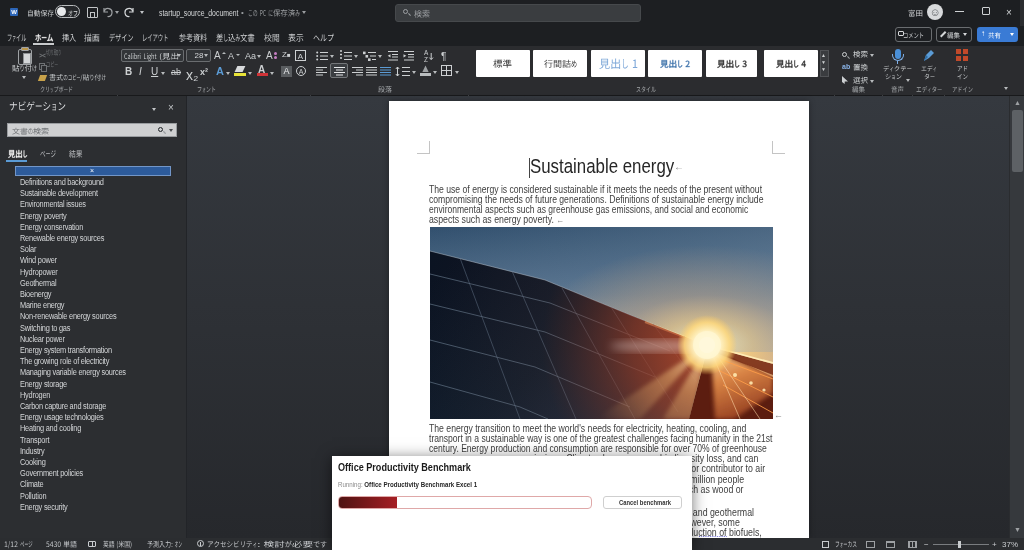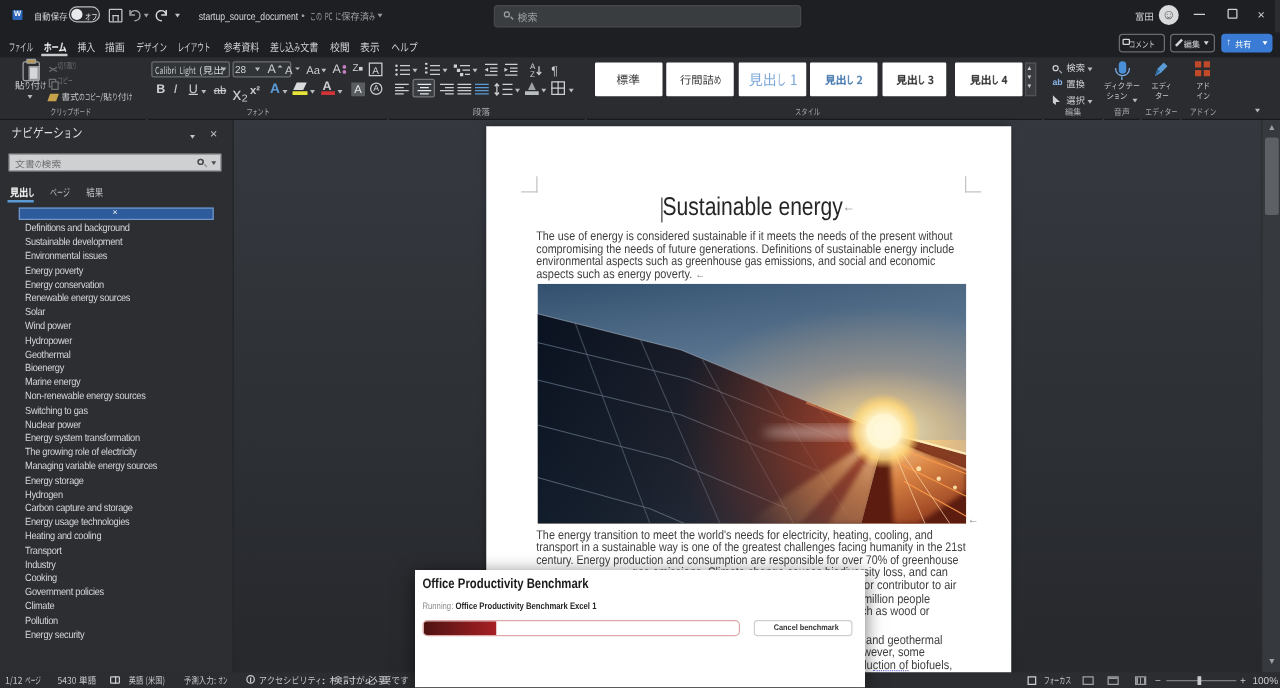--- a/index.html
+++ b/index.html
@@ -91,21 +91,21 @@
     <div class="abs" style="left:0;top:2.5px;width:7px;height:1px;background:#6e7174;transform:rotate(-28deg);"></div>
   </div>
   <div class="abs" style="left:39px;top:17px;width:6px;height:7px;border:1px solid #6e7174;"></div>
   <div class="abs" style="left:41px;top:19px;width:6px;height:7px;border:1px solid #6e7174;background:#2b2c2f;"></div>
   <div class="abs" style="left:39px;top:29px;width:7px;height:6px;background:#c8a24a;transform:skewX(-20deg);"></div>
   <div class="launcher" style="left:107px;"></div>
   <div class="gsep" style="left:117px;"></div>
 
   <div class="abs" style="left:121px;top:3px;width:63px;height:13px;background:#323538;border:1px solid #6a6d70;border-radius:2px;"></div>
   <div class="chev" style="left:177px;top:8px;"></div>
-  <div class="abs" style="left:186px;top:3px;width:47px;height:13px;background:#323538;border:1px solid #6a6d70;border-radius:2px;color:#d2d5d7;font-size:8px;line-height:12px;padding-left:1px;">28</div>
+  <div class="abs" style="left:186px;top:3px;width:25px;height:13px;background:#323538;border:1px solid #6a6d70;border-radius:2px;color:#d2d5d7;font-size:8px;line-height:12px;padding-left:1px;text-align:center;">28</div>
   <div class="chev" style="left:204px;top:8px;"></div>
   <div class="abs ico" style="left:214px;top:4px;font-size:10px;">A</div>
   <div class="chev" style="left:222px;top:6px;transform:rotate(180deg);border-top-width:2.5px;"></div>
   <div class="abs ico" style="left:228px;top:5px;font-size:9px;">A</div>
   <div class="chev" style="left:236px;top:8px;border-top-width:2.5px;"></div>
   <div class="gsep" style="left:241px;top:50px;height:12px;"></div>
   <div class="abs ico" style="left:245px;top:5px;font-size:9px;">Aa</div>
   <div class="chev" style="left:257px;top:9px;"></div>
   <div class="abs ico" style="left:266px;top:4px;font-size:10px;">A</div>
   <div class="abs" style="left:274px;top:6px;width:3px;height:3px;background:#c77fc4;border-radius:50%;"></div>
@@ -420,21 +420,21 @@
 
   <div class="abs" style="left:822px;top:3px;width:7px;height:7px;border:1px solid #c9cccf;"></div>
 
   <div class="abs" style="left:866px;top:3px;width:9px;height:7px;border:1px solid #9ea1a4;"></div>
   <div class="abs" style="left:886px;top:3px;width:9px;height:7px;border:1px solid #9ea1a4;background:linear-gradient(#9ea1a4 0 1px,transparent 1px);"></div>
   <div class="abs" style="left:908px;top:3px;width:9px;height:7px;border:1px solid #9ea1a4;background:repeating-linear-gradient(90deg,#9ea1a4 0 1px,transparent 1px 3px);"></div>
   <div class="abs nw" style="left:924px;top:2px;">−</div>
   <div class="abs" style="left:933px;top:6px;width:56px;height:1px;background:#7a7d80;"></div>
   <div class="abs" style="left:958px;top:3px;width:3px;height:7px;background:#c9cccf;"></div>
   <div class="abs nw" style="left:992px;top:2px;">+</div>
-  <div class="abs nw" style="left:1002px;top:2px;">100%</div>
+  <div class="abs nw" style="left:1002px;top:2px;">37%</div>
 </div>
 <div id="jplayer" style="position:absolute;left:0;top:0;width:1024px;height:550px;z-index:40;pointer-events:none;">
 <svg class="abs" style="left:27px;top:9px;" width="28" height="10" viewBox="0 0 28 10">
       <path fill="#cfd2d4" d="M1.4 3.4H5.3V3.9H1.4ZM1.4 5.0H5.3V5.6H1.4ZM1.4 6.6H5.3V7.2H1.4ZM1.1 1.7H5.8V7.6H5.2V2.3H1.6V7.6H1.1ZM3.1 0.7 3.7 0.8Q3.6 1.1 3.4 1.4Q3.3 1.8 3.2 2.0L2.7 1.9Q2.8 1.8 2.9 1.5Q2.9 1.3 3.0 1.1Q3.0 0.9 3.1 0.7Z M7.2 5.6H10.3V6.0H7.2ZM7.0 2.0H10.4V2.4H7.0ZM8.5 1.3H9.0V6.8H8.5ZM7.0 6.8Q7.4 6.8 8.0 6.7Q8.5 6.7 9.1 6.6Q9.7 6.5 10.3 6.5L10.3 6.9Q9.8 7.0 9.2 7.1Q8.6 7.2 8.1 7.2Q7.5 7.3 7.1 7.3ZM7.7 4.2V4.7H9.8V4.2ZM7.7 3.3V3.8H9.8V3.3ZM7.2 2.9H10.3V5.1H7.2ZM10.0 0.8 10.3 1.2Q9.9 1.3 9.4 1.4Q8.8 1.5 8.3 1.5Q7.7 1.6 7.2 1.6Q7.2 1.5 7.2 1.4Q7.1 1.2 7.1 1.1Q7.5 1.1 7.9 1.1Q8.3 1.0 8.7 1.0Q9.1 0.9 9.4 0.9Q9.8 0.8 10.0 0.8ZM10.4 2.4H12.8V3.0H10.4ZM12.6 2.4H13.1Q13.1 2.4 13.1 2.5Q13.1 2.6 13.1 2.6Q13.1 2.7 13.1 2.7Q13.1 3.9 13.0 4.7Q13.0 5.5 13.0 6.1Q12.9 6.6 12.9 6.9Q12.8 7.1 12.7 7.3Q12.6 7.4 12.5 7.5Q12.4 7.5 12.3 7.6Q12.1 7.6 11.9 7.6Q11.7 7.6 11.4 7.6Q11.4 7.4 11.4 7.3Q11.3 7.1 11.3 7.0Q11.5 7.0 11.7 7.0Q11.9 7.0 12.0 7.0Q12.1 7.0 12.2 7.0Q12.2 7.0 12.3 6.9Q12.3 6.8 12.4 6.6Q12.4 6.3 12.5 5.8Q12.5 5.3 12.5 4.5Q12.6 3.7 12.6 2.6ZM11.2 0.8H11.7Q11.7 1.7 11.7 2.5Q11.6 3.4 11.6 4.1Q11.5 4.9 11.3 5.5Q11.1 6.2 10.8 6.7Q10.5 7.2 10.0 7.6Q10.0 7.6 9.9 7.5Q9.9 7.4 9.8 7.3Q9.7 7.3 9.7 7.2Q10.1 6.8 10.4 6.4Q10.7 5.9 10.8 5.3Q11.0 4.6 11.1 3.9Q11.1 3.2 11.1 2.4Q11.2 1.6 11.2 0.8Z M17.5 3.3H18.1V7.6H17.5ZM15.6 4.4H19.9V4.9H15.6ZM18.2 4.6Q18.4 5.0 18.7 5.5Q19.0 5.9 19.4 6.2Q19.8 6.6 20.1 6.8Q20.1 6.9 20.0 7.0Q19.9 7.0 19.9 7.1Q19.8 7.2 19.8 7.3Q19.4 7.0 19.0 6.6Q18.7 6.2 18.3 5.7Q18.0 5.3 17.8 4.8ZM17.4 4.5 17.8 4.7Q17.6 5.2 17.3 5.7Q16.9 6.2 16.5 6.6Q16.1 7.0 15.7 7.3Q15.7 7.2 15.6 7.1Q15.6 7.0 15.5 7.0Q15.4 6.9 15.4 6.8Q15.8 6.6 16.2 6.2Q16.5 5.9 16.9 5.4Q17.2 5.0 17.4 4.5ZM16.6 1.6V2.9H19.0V1.6ZM16.1 1.0H19.6V3.5H16.1ZM15.4 0.7 15.9 0.9Q15.6 1.5 15.3 2.1Q15.0 2.8 14.7 3.3Q14.3 3.8 14.0 4.3Q13.9 4.2 13.9 4.1Q13.8 4.0 13.8 3.9Q13.7 3.7 13.7 3.7Q14.0 3.3 14.3 2.8Q14.6 2.4 14.9 1.8Q15.2 1.3 15.4 0.7ZM14.7 2.7 15.2 2.1 15.2 2.1V7.6H14.7Z M22.5 5.0H26.7V5.6H22.5ZM23.1 3.1H25.9V3.6H23.1ZM24.4 4.3H24.9V6.9Q24.9 7.2 24.9 7.3Q24.8 7.4 24.6 7.5Q24.5 7.6 24.2 7.6Q23.9 7.6 23.5 7.6Q23.4 7.5 23.4 7.3Q23.3 7.2 23.3 7.0Q23.5 7.0 23.7 7.0Q23.9 7.1 24.0 7.1Q24.2 7.0 24.3 7.0Q24.3 7.0 24.4 7.0Q24.4 7.0 24.4 6.9ZM25.7 3.1H25.8L26.0 3.0L26.3 3.3Q26.1 3.6 25.8 3.8Q25.6 4.1 25.3 4.3Q25.0 4.6 24.8 4.7Q24.7 4.7 24.6 4.6Q24.6 4.4 24.5 4.4Q24.7 4.2 25.0 4.0Q25.2 3.8 25.4 3.6Q25.6 3.4 25.7 3.2ZM20.7 1.7H26.6V2.2H20.7ZM22.8 0.7 23.4 0.8Q23.2 1.7 22.8 2.6Q22.4 3.4 21.9 4.1Q21.4 4.9 20.7 5.4Q20.7 5.3 20.7 5.2Q20.6 5.1 20.6 5.0Q20.5 4.9 20.5 4.9Q20.9 4.5 21.3 4.0Q21.7 3.5 22.0 3.0Q22.3 2.4 22.5 1.9Q22.7 1.3 22.8 0.7ZM21.5 3.8H22.0V7.6H21.5Z"></path>
     </svg>
 <svg class="abs" style="left:68px;top:8.5px;" width="11" height="10" viewBox="0 0 11 10">
       <path fill="#e8eaec" d="M3.3 1.5Q3.3 1.7 3.3 1.8Q3.3 2.0 3.3 2.1Q3.3 2.3 3.3 2.6Q3.3 2.9 3.3 3.3Q3.3 3.7 3.3 4.2Q3.3 4.6 3.3 5.1Q3.3 5.5 3.3 5.9Q3.3 6.3 3.3 6.6Q3.3 6.9 3.2 7.1Q3.1 7.2 2.9 7.2Q2.7 7.2 2.5 7.2Q2.2 7.2 2.1 7.2L2.0 6.6Q2.2 6.6 2.4 6.6Q2.6 6.6 2.7 6.6Q2.8 6.6 2.9 6.6Q2.9 6.5 2.9 6.4Q2.9 6.1 2.9 5.8Q2.9 5.4 2.9 5.0Q2.9 4.6 2.9 4.2Q2.9 3.7 2.9 3.3Q2.9 3.0 2.9 2.6Q2.9 2.3 2.9 2.1Q2.9 1.9 2.9 1.8Q2.8 1.6 2.8 1.5ZM0.6 2.7Q0.7 2.7 0.8 2.8Q1.0 2.8 1.1 2.8Q1.1 2.8 1.3 2.8Q1.5 2.8 1.7 2.8Q2.0 2.8 2.3 2.8Q2.6 2.8 2.9 2.8Q3.2 2.8 3.4 2.8Q3.7 2.8 3.8 2.8Q4.0 2.8 4.1 2.8Q4.2 2.8 4.3 2.8Q4.4 2.7 4.5 2.7V3.3Q4.4 3.3 4.3 3.3Q4.2 3.3 4.1 3.3Q4.0 3.3 3.9 3.3Q3.7 3.3 3.4 3.3Q3.2 3.3 2.9 3.3Q2.6 3.3 2.3 3.3Q2.0 3.3 1.7 3.3Q1.5 3.3 1.3 3.3Q1.1 3.3 1.1 3.3Q1.0 3.3 0.8 3.3Q0.7 3.3 0.6 3.4ZM0.4 6.0Q0.8 5.7 1.2 5.4Q1.5 5.0 1.9 4.7Q2.2 4.3 2.4 3.9Q2.6 3.5 2.8 3.2L3.0 3.2L3.0 3.7Q2.8 4.0 2.6 4.4Q2.4 4.8 2.1 5.1Q1.8 5.5 1.4 5.9Q1.1 6.2 0.7 6.5Z M9.3 2.3Q9.3 2.4 9.3 2.5Q9.3 2.6 9.2 2.7Q9.2 3.0 9.1 3.3Q9.1 3.6 9.0 4.0Q8.9 4.4 8.8 4.7Q8.6 5.0 8.5 5.3Q8.3 5.7 8.0 6.0Q7.7 6.4 7.3 6.7Q7.0 7.0 6.5 7.2L6.2 6.6Q6.7 6.4 7.0 6.2Q7.4 5.9 7.6 5.6Q7.9 5.3 8.1 4.9Q8.3 4.6 8.4 4.2Q8.6 3.8 8.6 3.4Q8.7 3.0 8.8 2.7Q8.7 2.7 8.5 2.7Q8.3 2.7 8.0 2.7Q7.8 2.7 7.5 2.7Q7.2 2.7 6.9 2.7Q6.7 2.7 6.5 2.7Q6.3 2.7 6.2 2.7Q6.1 2.7 5.9 2.7Q5.8 2.7 5.7 2.7V2.0Q5.8 2.1 5.9 2.1Q6.0 2.1 6.1 2.1Q6.1 2.1 6.2 2.1Q6.3 2.1 6.4 2.1Q6.6 2.1 6.8 2.1Q7.0 2.1 7.3 2.1Q7.5 2.1 7.7 2.1Q8.0 2.1 8.2 2.1Q8.4 2.1 8.5 2.1Q8.7 2.1 8.7 2.1Q8.8 2.1 8.9 2.1Q8.9 2.1 9.0 2.1Z"></path>
     </svg>
 <svg class="abs" style="left:248px;top:8px;" width="54" height="11" viewBox="0 0 54 11">
       <path fill="#9a9da0" d="M1.1 2.4Q1.4 2.4 1.7 2.4Q2.0 2.5 2.4 2.5Q2.6 2.5 2.9 2.5Q3.1 2.4 3.3 2.4Q3.5 2.4 3.7 2.4V3.0Q3.6 3.1 3.3 3.1Q3.1 3.1 2.9 3.1Q2.6 3.1 2.4 3.1Q2.0 3.1 1.7 3.1Q1.4 3.1 1.1 3.1ZM1.3 5.6Q1.3 5.8 1.3 6.1Q1.2 6.3 1.2 6.5Q1.2 7.0 1.5 7.2Q1.8 7.5 2.4 7.5Q2.7 7.5 3.0 7.5Q3.3 7.4 3.6 7.4Q3.8 7.3 4.0 7.2L4.0 7.9Q3.9 8.0 3.6 8.1Q3.3 8.1 3.0 8.2Q2.7 8.2 2.4 8.2Q1.9 8.2 1.5 8.0Q1.2 7.9 1.0 7.5Q0.8 7.2 0.8 6.7Q0.8 6.3 0.9 6.1Q0.9 5.8 0.9 5.5Z M7.6 2.5Q7.5 3.2 7.4 3.8Q7.4 4.5 7.2 5.2Q7.1 6.0 6.9 6.5Q6.7 7.1 6.5 7.4Q6.3 7.7 6.1 7.7Q5.9 7.7 5.7 7.4Q5.5 7.1 5.4 6.7Q5.2 6.2 5.2 5.5Q5.2 4.9 5.4 4.3Q5.6 3.7 5.9 3.2Q6.1 2.8 6.5 2.5Q6.9 2.2 7.4 2.2Q7.8 2.2 8.1 2.5Q8.5 2.7 8.7 3.1Q9.0 3.5 9.1 4.1Q9.2 4.6 9.2 5.2Q9.2 6.0 9.0 6.7Q8.8 7.3 8.4 7.7Q8.0 8.1 7.4 8.3L7.2 7.6Q7.3 7.6 7.4 7.6Q7.5 7.6 7.6 7.5Q7.8 7.4 8.0 7.3Q8.3 7.1 8.4 6.8Q8.6 6.5 8.7 6.1Q8.8 5.7 8.8 5.2Q8.8 4.7 8.7 4.3Q8.6 3.9 8.4 3.5Q8.2 3.2 8.0 3.0Q7.7 2.9 7.4 2.9Q7.0 2.9 6.6 3.1Q6.3 3.3 6.1 3.7Q5.9 4.1 5.8 4.6Q5.6 5.0 5.6 5.4Q5.6 5.9 5.7 6.3Q5.8 6.6 5.9 6.7Q6.0 6.9 6.1 6.9Q6.2 6.9 6.4 6.7Q6.5 6.5 6.6 6.1Q6.7 5.7 6.8 5.0Q7.0 4.4 7.0 3.8Q7.1 3.1 7.1 2.5Z M12.3 8.0V2.1H13.3Q13.7 2.1 14.0 2.3Q14.3 2.5 14.5 2.8Q14.7 3.2 14.7 3.9Q14.7 4.5 14.5 4.9Q14.3 5.3 14.0 5.5Q13.7 5.7 13.4 5.7H12.8V8.0ZM12.8 5.1H13.3Q13.8 5.1 14.0 4.8Q14.2 4.5 14.2 3.9Q14.2 3.2 14.0 3.0Q13.7 2.8 13.3 2.8H12.8Z M16.7 8.1Q16.4 8.1 16.1 7.9Q15.8 7.7 15.6 7.3Q15.4 6.9 15.3 6.3Q15.2 5.8 15.2 5.1Q15.2 4.4 15.3 3.8Q15.4 3.2 15.6 2.8Q15.8 2.4 16.1 2.2Q16.4 2.0 16.8 2.0Q17.1 2.0 17.3 2.2Q17.6 2.5 17.7 2.7L17.5 3.3Q17.3 3.0 17.2 2.9Q17.0 2.7 16.8 2.7Q16.4 2.7 16.2 3.0Q15.9 3.3 15.8 3.8Q15.7 4.3 15.7 5.0Q15.7 5.8 15.8 6.3Q15.9 6.8 16.2 7.1Q16.4 7.4 16.7 7.4Q17.0 7.4 17.2 7.2Q17.4 7.1 17.6 6.8L17.8 7.3Q17.6 7.7 17.3 7.9Q17.1 8.1 16.7 8.1Z M22.4 2.6Q22.6 2.6 22.8 2.7Q23.1 2.7 23.4 2.7Q23.7 2.7 23.9 2.6Q24.2 2.6 24.4 2.6V3.3Q24.2 3.3 23.9 3.3Q23.6 3.3 23.4 3.3Q23.1 3.3 22.8 3.3Q22.6 3.3 22.4 3.3ZM22.6 5.9Q22.5 6.1 22.5 6.2Q22.5 6.4 22.5 6.6Q22.5 6.7 22.5 6.8Q22.6 7.0 22.7 7.1Q22.7 7.2 22.9 7.2Q23.1 7.3 23.3 7.3Q23.6 7.3 23.9 7.2Q24.2 7.2 24.5 7.1L24.5 7.8Q24.3 7.9 24.0 7.9Q23.7 8.0 23.3 8.0Q22.7 8.0 22.4 7.6Q22.1 7.3 22.1 6.7Q22.1 6.5 22.1 6.3Q22.2 6.1 22.2 5.8ZM21.5 2.0Q21.4 2.0 21.4 2.1Q21.4 2.2 21.4 2.3Q21.4 2.5 21.4 2.5Q21.3 2.7 21.3 3.0Q21.3 3.3 21.2 3.7Q21.2 4.0 21.2 4.3Q21.2 4.7 21.1 5.0Q21.1 5.3 21.1 5.6Q21.1 5.9 21.1 6.1Q21.1 6.4 21.2 6.6Q21.2 6.5 21.3 6.3Q21.3 6.1 21.4 5.9Q21.4 5.7 21.4 5.5L21.6 5.8Q21.6 6.1 21.5 6.4Q21.4 6.8 21.4 7.1Q21.3 7.4 21.3 7.6Q21.3 7.7 21.3 7.8Q21.3 7.9 21.3 7.9Q21.3 8.0 21.3 8.1Q21.3 8.2 21.3 8.2L20.9 8.3Q20.9 7.8 20.8 7.2Q20.8 6.5 20.8 5.7Q20.8 5.3 20.8 4.8Q20.8 4.3 20.8 3.9Q20.9 3.5 20.9 3.1Q20.9 2.7 21.0 2.5Q21.0 2.4 21.0 2.2Q21.0 2.0 21.0 1.9Z M29.4 4.0H30.0V8.6H29.4ZM27.3 5.2H32.1V5.8H27.3ZM30.1 5.4Q30.4 5.9 30.7 6.4Q31.0 6.8 31.4 7.2Q31.9 7.6 32.3 7.8Q32.2 7.9 32.1 8.0Q32.0 8.0 32.0 8.1Q31.9 8.2 31.8 8.3Q31.4 8.0 31.0 7.6Q30.6 7.2 30.3 6.6Q29.9 6.1 29.7 5.6ZM29.3 5.4 29.7 5.6Q29.5 6.1 29.1 6.6Q28.8 7.2 28.3 7.6Q27.9 8.0 27.4 8.3Q27.4 8.2 27.3 8.1Q27.3 8.0 27.2 7.9Q27.1 7.9 27.0 7.8Q27.5 7.6 27.9 7.2Q28.3 6.8 28.7 6.3Q29.0 5.9 29.3 5.4ZM28.4 2.2V3.6H31.1V2.2ZM27.8 1.6H31.6V4.2H27.8ZM27.0 1.3 27.6 1.5Q27.3 2.2 27.0 2.8Q26.7 3.5 26.3 4.0Q25.9 4.6 25.5 5.1Q25.5 5.0 25.4 4.9Q25.3 4.8 25.3 4.6Q25.2 4.5 25.2 4.4Q25.5 4.1 25.9 3.6Q26.2 3.1 26.5 2.5Q26.8 1.9 27.0 1.3ZM26.3 3.4 26.8 2.8 26.8 2.8V8.6H26.3Z M34.9 5.9H39.5V6.5H34.9ZM35.5 3.8H38.5V4.4H35.5ZM36.9 5.1H37.5V7.9Q37.5 8.2 37.4 8.3Q37.4 8.5 37.2 8.5Q37.0 8.6 36.7 8.6Q36.4 8.6 35.9 8.6Q35.9 8.5 35.8 8.3Q35.8 8.2 35.7 8.0Q36.0 8.0 36.2 8.1Q36.4 8.1 36.5 8.1Q36.7 8.1 36.8 8.1Q36.9 8.0 36.9 8.0Q36.9 8.0 36.9 7.9ZM38.4 3.8H38.5L38.6 3.8L39.0 4.1Q38.8 4.3 38.5 4.6Q38.2 4.9 37.9 5.1Q37.6 5.4 37.4 5.6Q37.3 5.5 37.2 5.4Q37.1 5.3 37.0 5.2Q37.3 5.1 37.5 4.8Q37.8 4.6 38.0 4.4Q38.2 4.1 38.4 3.9ZM32.8 2.3H39.3V2.9H32.8ZM35.2 1.3 35.8 1.4Q35.6 2.4 35.2 3.3Q34.8 4.2 34.2 4.9Q33.7 5.7 32.9 6.3Q32.9 6.2 32.8 6.1Q32.8 6.0 32.7 5.9Q32.7 5.8 32.6 5.7Q33.1 5.3 33.5 4.8Q33.9 4.3 34.3 3.7Q34.6 3.1 34.8 2.5Q35.1 1.9 35.2 1.3ZM33.8 4.5H34.4V8.6H33.8Z M42.2 2.1H46.8V2.7H42.2ZM43.1 5.3H45.9V5.9H43.1ZM43.1 6.6H45.9V7.1H43.1ZM44.2 1.3H44.8V2.4H44.2ZM45.6 4.9H46.2V8.6H45.6ZM45.5 2.4 46.0 2.6Q45.7 3.2 45.1 3.7Q44.5 4.2 43.8 4.5Q43.0 4.8 42.2 5.0Q42.2 4.9 42.1 4.8Q42.1 4.7 42.0 4.6Q42.0 4.5 41.9 4.4Q42.7 4.3 43.4 4.0Q44.1 3.8 44.7 3.4Q45.2 3.0 45.5 2.4ZM40.4 1.8 40.8 1.3Q41.0 1.4 41.3 1.6Q41.5 1.7 41.7 1.9Q42.0 2.0 42.1 2.2L41.8 2.7Q41.6 2.6 41.4 2.4Q41.2 2.2 40.9 2.1Q40.7 1.9 40.4 1.8ZM40.1 4.0 40.4 3.5Q40.6 3.6 40.9 3.7Q41.1 3.9 41.4 4.0Q41.6 4.2 41.7 4.3L41.4 4.8Q41.3 4.7 41.0 4.5Q40.8 4.4 40.5 4.2Q40.3 4.1 40.1 4.0ZM40.3 8.1Q40.5 7.8 40.7 7.4Q40.9 7.0 41.2 6.5Q41.4 6.0 41.6 5.5L42.0 5.9Q41.9 6.4 41.6 6.8Q41.4 7.3 41.2 7.7Q41.0 8.2 40.8 8.5ZM42.8 4.8H43.3V5.9Q43.3 6.2 43.3 6.6Q43.3 6.9 43.2 7.3Q43.1 7.7 42.8 8.1Q42.6 8.4 42.3 8.7Q42.2 8.7 42.2 8.6Q42.1 8.5 42.0 8.5Q41.9 8.4 41.8 8.4Q42.1 8.1 42.3 7.8Q42.5 7.5 42.6 7.1Q42.7 6.8 42.8 6.5Q42.8 6.1 42.8 5.9ZM43.3 2.4Q43.8 3.0 44.3 3.4Q44.9 3.7 45.5 4.0Q46.2 4.2 47.0 4.3Q46.9 4.4 46.8 4.6Q46.7 4.8 46.6 4.9Q45.8 4.7 45.2 4.4Q44.5 4.2 43.9 3.7Q43.3 3.3 42.9 2.6Z M48.2 2.1Q48.3 2.1 48.4 2.1Q48.5 2.1 48.6 2.1Q48.7 2.1 48.9 2.1Q49.0 2.1 49.2 2.1Q49.3 2.1 49.5 2.1Q49.6 2.1 49.7 2.1Q49.8 2.1 49.8 2.0Q49.9 2.0 49.9 2.0L50.2 2.3Q50.2 2.4 50.1 2.4Q50.1 2.5 50.1 2.6Q50.0 2.8 49.9 3.2Q49.8 3.6 49.7 4.0Q49.5 4.4 49.4 4.9Q49.4 5.1 49.3 5.4Q49.2 5.8 49.1 6.1Q49.0 6.4 48.9 6.7Q48.8 7.0 48.8 7.1Q48.6 7.5 48.5 7.6Q48.3 7.7 48.1 7.7Q47.9 7.7 47.7 7.4Q47.5 7.1 47.5 6.6Q47.5 6.1 47.6 5.8Q47.8 5.4 48.0 5.1Q48.2 4.8 48.5 4.6Q48.8 4.5 49.2 4.5Q49.6 4.5 50.0 4.6Q50.4 4.8 50.7 5.0Q51.0 5.3 51.3 5.5Q51.6 5.8 51.8 6.0L51.6 6.8Q51.4 6.4 51.1 6.1Q50.8 5.8 50.5 5.6Q50.2 5.3 49.8 5.2Q49.5 5.0 49.1 5.0Q48.7 5.0 48.5 5.3Q48.2 5.5 48.0 5.8Q47.9 6.1 47.9 6.5Q47.9 6.8 48.0 6.9Q48.1 7.0 48.2 7.0Q48.2 7.0 48.3 7.0Q48.4 6.9 48.5 6.8Q48.5 6.6 48.6 6.4Q48.7 6.1 48.8 5.8Q48.8 5.6 48.9 5.3Q49.0 5.0 49.0 4.8Q49.1 4.4 49.2 4.0Q49.3 3.7 49.4 3.3Q49.5 3.0 49.6 2.7Q49.5 2.7 49.4 2.7Q49.3 2.7 49.1 2.7Q49.0 2.7 48.8 2.7Q48.7 2.7 48.6 2.7Q48.5 2.8 48.5 2.8Q48.4 2.8 48.3 2.8ZM51.3 3.9Q51.3 4.7 51.2 5.4Q51.1 6.1 50.9 6.7Q50.8 7.2 50.5 7.7Q50.2 8.1 49.8 8.5L49.5 8.0Q49.9 7.7 50.2 7.3Q50.4 6.9 50.6 6.4Q50.7 6.0 50.8 5.5Q50.8 5.0 50.9 4.6Q50.9 4.4 50.9 4.2Q50.9 4.0 50.9 3.8Z"></path>

